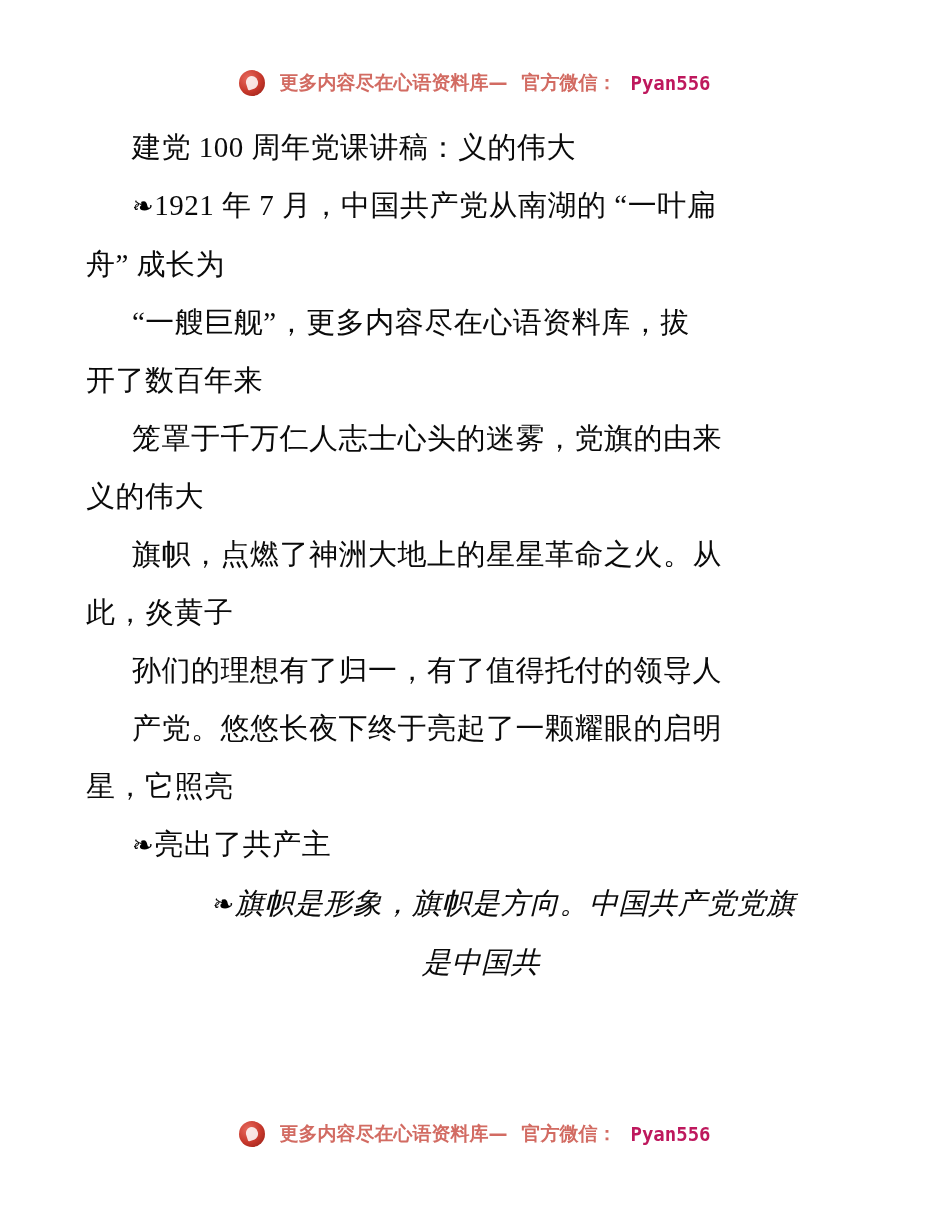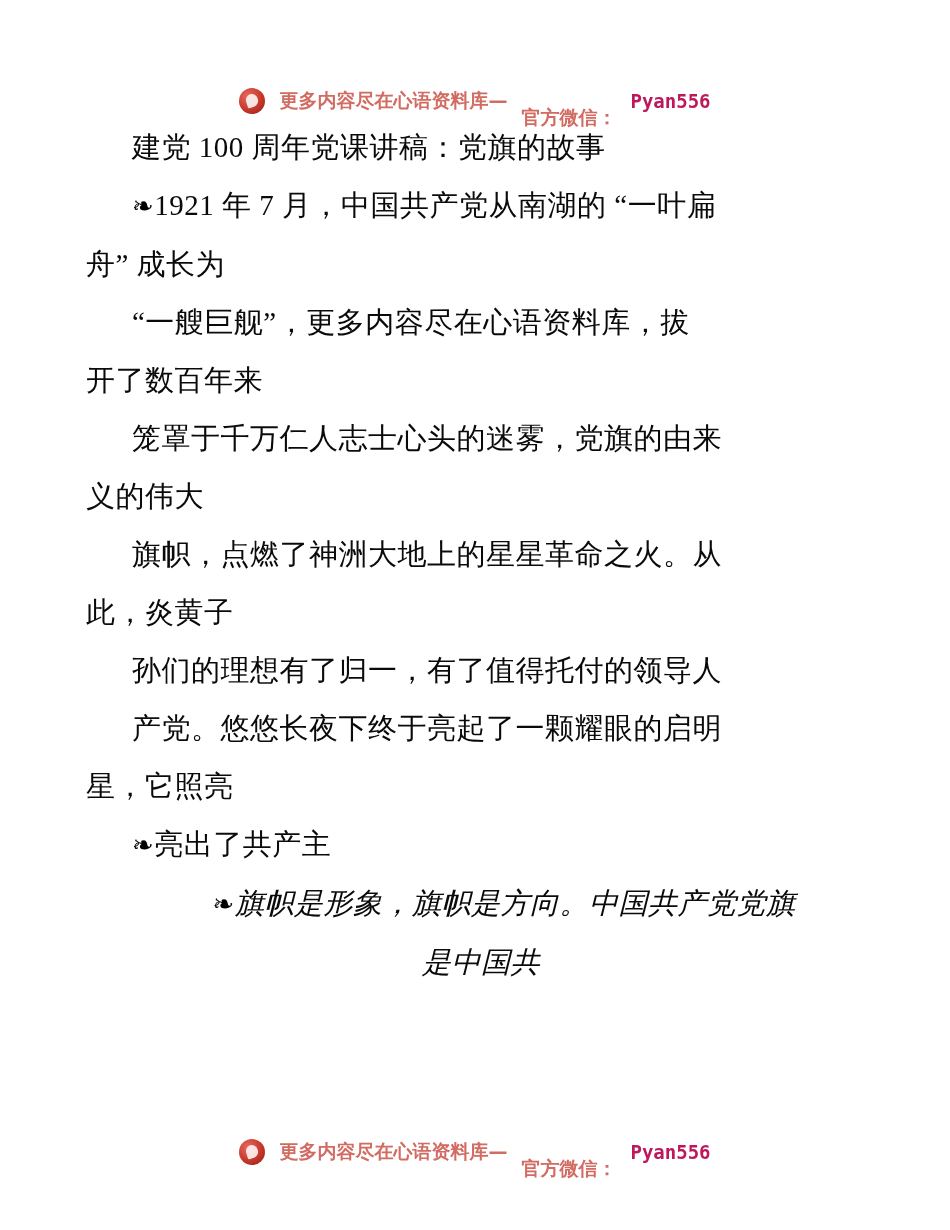--- a/index.html
+++ b/index.html
@@ -65,21 +65,20 @@
     font-weight: bold;
     color: #d26b62;
     letter-spacing: 0px;
   }
   .wm-text2 {
     font-family: "DejaVu Sans", "Liberation Sans", sans-serif;
     font-size: 19px;
     font-weight: bold;
     color: #d26b62;
     letter-spacing: 0px;
-    margin-top: 35px;
   }
   .wm-id {
     font-family: "DejaVu Sans Mono", monospace;
     font-size: 19px;
     font-weight: bold;
     color: #be185d;
   }
 
   
   .doc-body {
@@ -116,21 +115,21 @@
 
   <div class="watermark watermark-top">
     <span class="wm-logo"></span>
     <span class="wm-text">更多内容尽在心语资料库—</span>
     <span class="wm-text2">官方微信：</span>
     <span class="wm-id">Pyan556</span>
   </div>
 
   <div class="doc-body">
 
-    <div class="line indent">建党 100 周年党课讲稿：党旗的故事</div>
+    <div class="line indent">建党 100 周年党课讲稿：义的伟大</div>
 
     <div class="line indent"><span class="bullet-glyph">❧</span><span>1921 年 7 月，中国共产党从南湖的 “一叶扁</span></div>
     <div class="line"><span>舟” 成长为</span></div>
 
     <div class="line indent"><span>“一艘巨舰”，更多内容尽在心语资料库，拔</span></div>
     <div class="line"><span>开了数百年来</span></div>
 
     <div class="line indent"><span>笼罩于千万仁人志士心头的迷雾，党旗的由来</span></div>
     <div class="line"><span>义的伟大</span></div>
 

